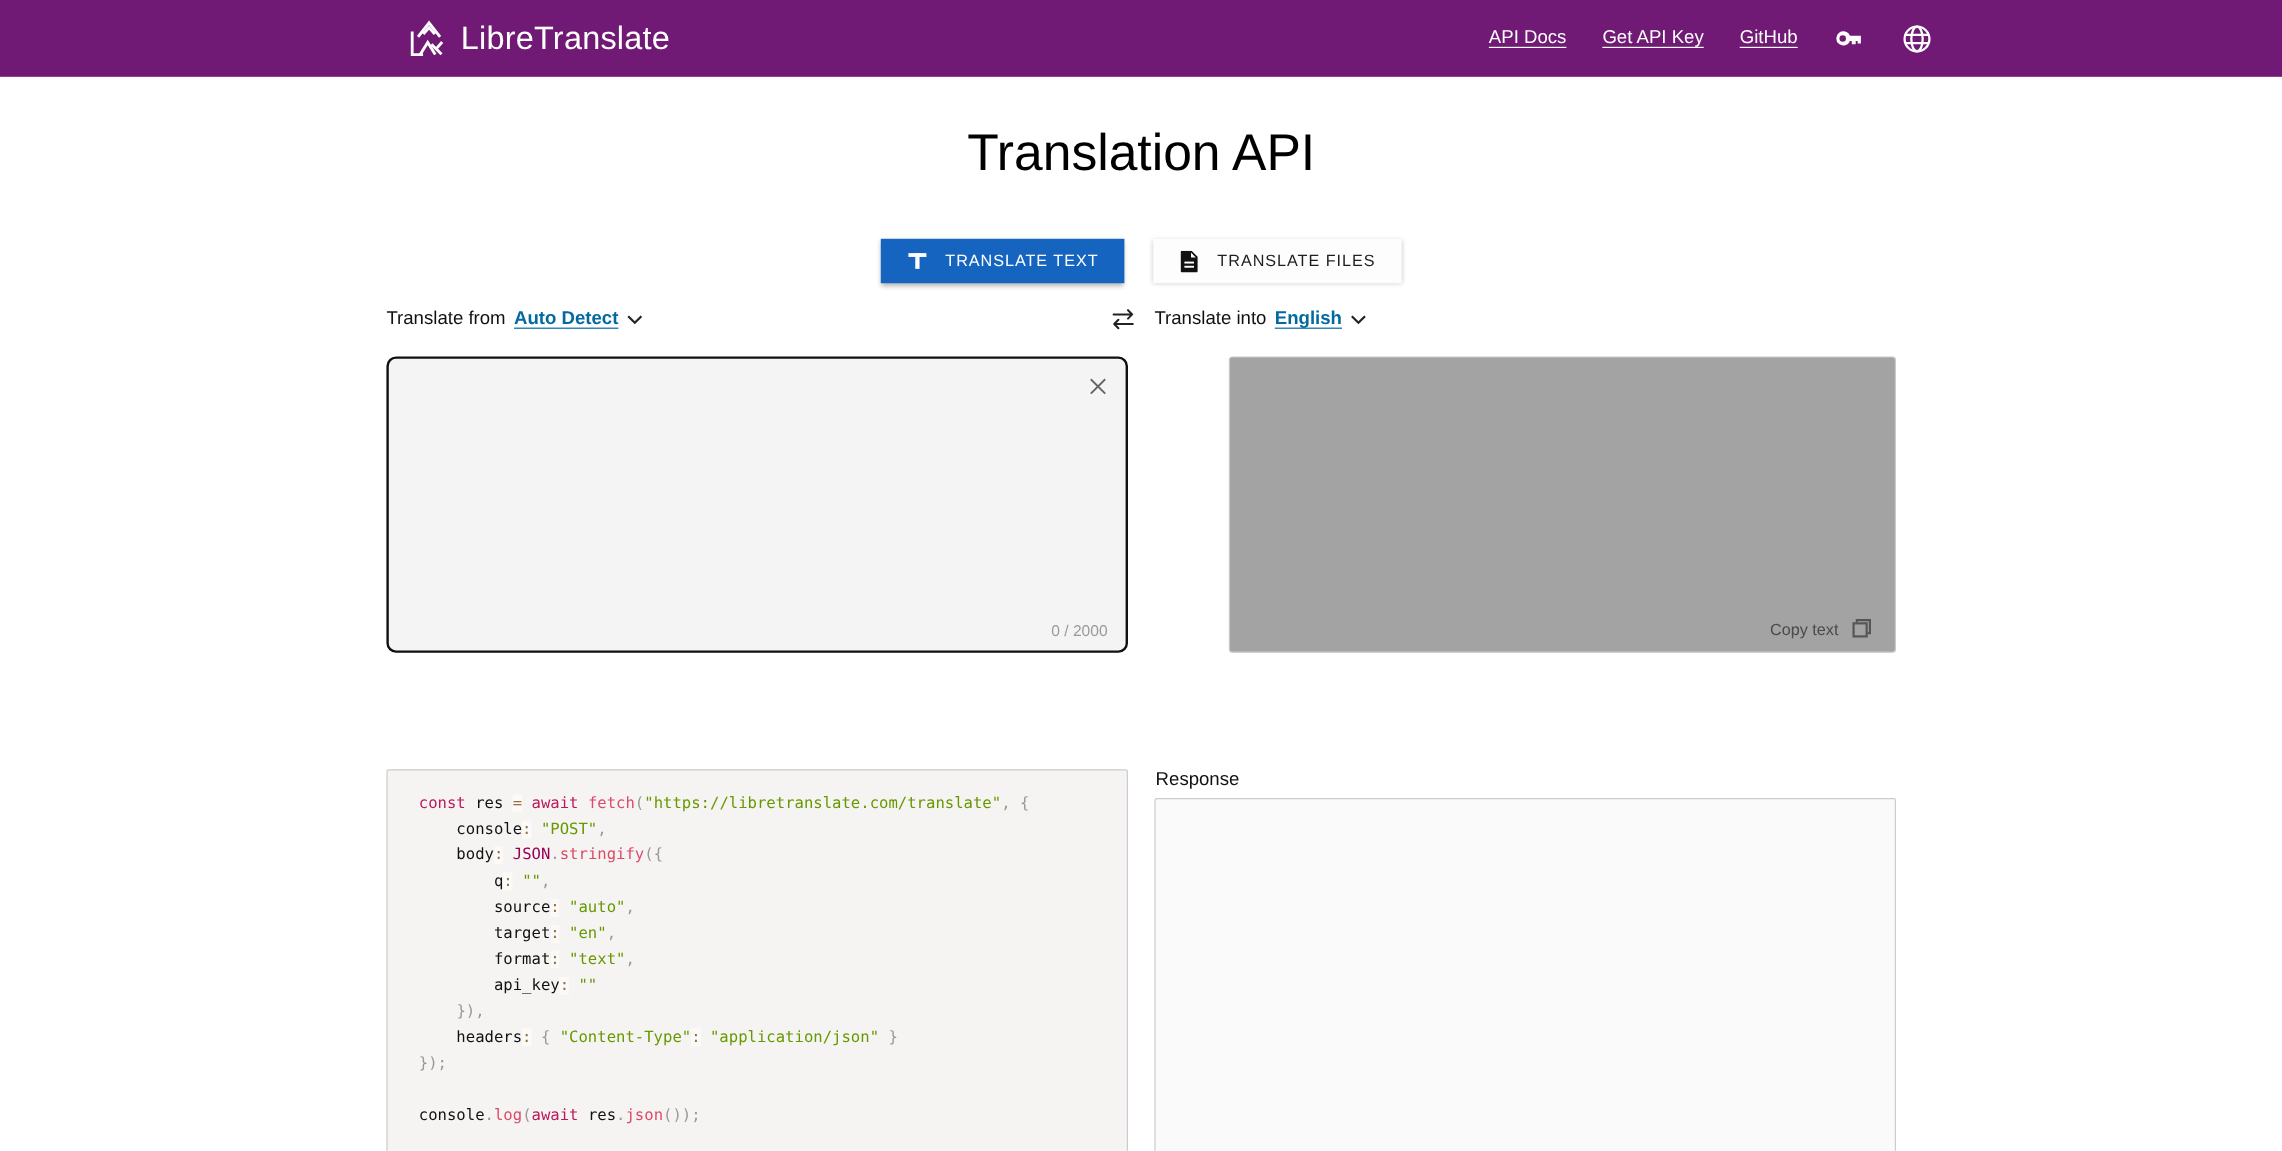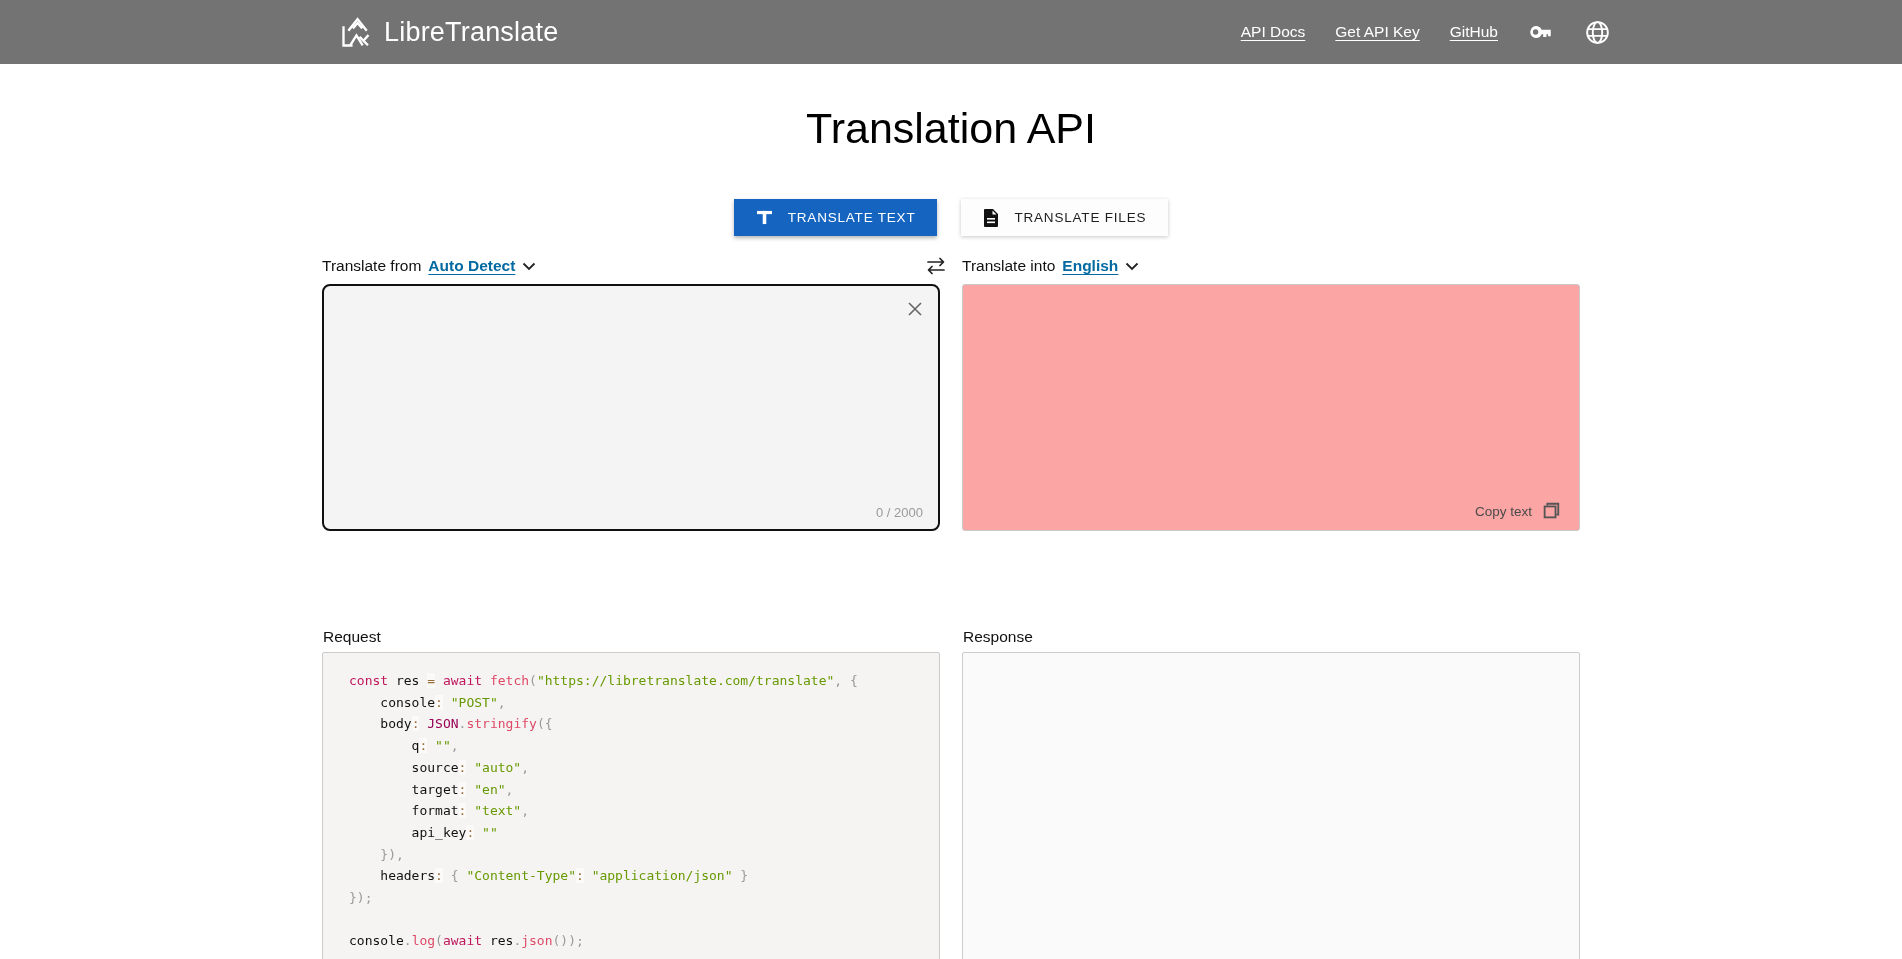--- a/index.html
+++ b/index.html
@@ -5,21 +5,21 @@
   * { box-sizing: border-box; }
   html, body { margin: 0; padding: 0; }
   body {
     width: 1902px; height: 959px; overflow: hidden;
     background: #ffffff;
     font-family: "Liberation Sans", sans-serif;
     color: #1a1a1a;
   }
 
   
-  .navbar { height: 64px; background: #737373; padding-left: 48px; }
+  .navbar { height: 64px; background: #701a75; padding-left: 48px; }
   .nav-inner {
     width: 1272px; margin: 0 auto; height: 100%;
     display: flex; align-items: center; justify-content: space-between;
   }
   .brand { display: flex; align-items: center; gap: 9px; color: #fff; cursor: pointer; }
   .brand-text { font-size: 27px; font-weight: 400; letter-spacing: 0.2px; }
   .nav-right { display: flex; align-items: center; gap: 30px; }
   .nav-link {
     color: #fff; font-size: 15.5px; text-decoration: underline;
     text-underline-offset: 3px; cursor: pointer;
@@ -49,36 +49,36 @@
   .lang-row { display: flex; justify-content: flex-start; }
   .lang-col { width: 618px; display: flex; align-items: center; font-size: 15.5px; color: #111; }
   .lang-label { margin-right: 7px; }
   .lang-select {
     display: inline-flex; align-items: center; gap: 7px; cursor: pointer;
     font-weight: 700; color: #0369a1;
   }
   .lang-select .val { text-decoration: underline; text-underline-offset: 3px; }
   .swap-btn { background: none; border: none; padding: 0; margin: 0 14px 0 -16px; cursor: pointer; display: flex; }
 
-  .boxes-row { display: flex; justify-content: space-between; margin-top: 7px; }
+  .boxes-row { display: flex; justify-content: space-between; margin-top: 20px; }
   .source-box {
     width: 618px; height: 247px; position: relative;
     background: #f4f4f4; border: 2px solid #101010; border-radius: 8px;
   }
   .source-box textarea {
     width: 100%; height: 195px; background: transparent; border: none; outline: none;
     resize: none; padding: 14px 44px 0 16px; font-family: "Liberation Sans", sans-serif;
     font-size: 17px; color: #111;
   }
   .clear-btn { position: absolute; top: 13px; right: 13px; background: none; border: none; padding: 0; cursor: pointer; display: flex; }
   .char-counter { position: absolute; right: 15px; bottom: 9px; font-size: 13px; color: #9a9a9a; }
 
   .target-box {
-    width: 618px; height: 247px; position: relative;
-    background: #fca5a5; border: 1px solid #c9c9c9; border-radius: 3px;
+    width: 556px; height: 247px; position: relative;
+    background: #a3a3a3; border: 1px solid #c9c9c9; border-radius: 3px;
   }
   .copy-row {
     position: absolute; right: 12px; bottom: 8px;
     display: flex; align-items: center; gap: 9px;
     font-size: 13.5px; color: #4a4a4a; cursor: pointer; background: none; border: none;
     font-family: "Liberation Sans", sans-serif;
   }
 
   
   .code-section { width: 1258px; margin: 97px auto 0; display: flex; justify-content: space-between; }
@@ -225,21 +225,20 @@
             <rect x="4" y="6" width="12" height="12"></rect>
           </svg>
         </span>
       </button>
     </div>
   </div>
 </div>
 
 <div class="code-section">
   <div class="code-col">
-    <div class="code-label">Request</div>
     <div class="code-box">
         <div class="code-line"><span class="tok-k">const</span><span class="tok-t"> res </span><span class="tok-o">=</span><span class="tok-t"> </span><span class="tok-k">await</span><span class="tok-t"> </span><span class="tok-f">fetch</span><span class="tok-p">(</span><span class="tok-s">"https://libretranslate.com/translate"</span><span class="tok-p">,</span><span class="tok-t"> </span><span class="tok-p">{</span></div>
         <div class="code-line"><span class="tok-t">    console</span><span class="tok-o">:</span><span class="tok-t"> </span><span class="tok-s">"POST"</span><span class="tok-p">,</span></div>
         <div class="code-line"><span class="tok-t">    body</span><span class="tok-o">:</span><span class="tok-t"> </span><span class="tok-c">JSON</span><span class="tok-p">.</span><span class="tok-f">stringify</span><span class="tok-p">({</span></div>
         <div class="code-line"><span class="tok-t">        q</span><span class="tok-o">:</span><span class="tok-t"> </span><span class="tok-s">""</span><span class="tok-p">,</span></div>
         <div class="code-line"><span class="tok-t">        source</span><span class="tok-o">:</span><span class="tok-t"> </span><span class="tok-s">"auto"</span><span class="tok-p">,</span></div>
         <div class="code-line"><span class="tok-t">        target</span><span class="tok-o">:</span><span class="tok-t"> </span><span class="tok-s">"en"</span><span class="tok-p">,</span></div>
         <div class="code-line"><span class="tok-t">        format</span><span class="tok-o">:</span><span class="tok-t"> </span><span class="tok-s">"text"</span><span class="tok-p">,</span></div>
         <div class="code-line"><span class="tok-t">        api_key</span><span class="tok-o">:</span><span class="tok-t"> </span><span class="tok-s">""</span></div>
         <div class="code-line"><span class="tok-t">    </span><span class="tok-p">}),</span></div>

